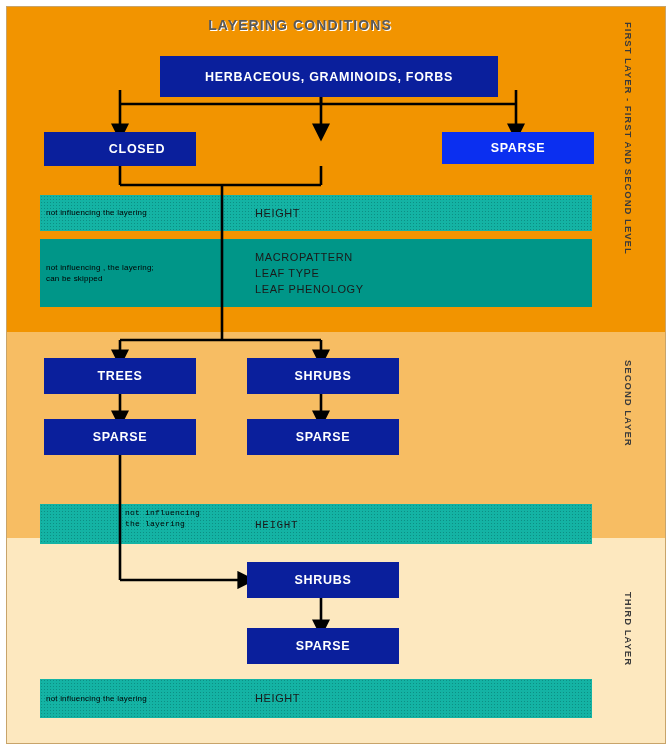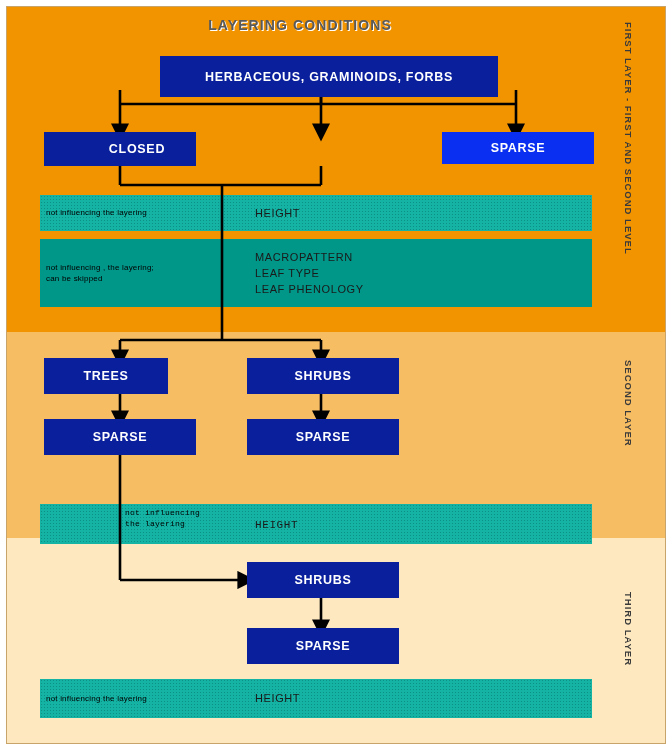--- a/index.html
+++ b/index.html
@@ -80,21 +80,21 @@
     justify-content: center;
     box-sizing: border-box;
     white-space: nowrap;
   }
   .box.bright { background: #0b2ff0; }
 
   #box-herb        { left: 152px; top: 56px;  width: 338px; height: 41px; font-size: 12.5px; margin-left: 8px; }
   #box-closed      { left: 44px;  top: 132px; width: 152px; height: 34px; padding-left: 34px; }
   #box-open        { left: 247px; top: 132px; width: 152px; height: 34px; }
   #box-sparse-top  { left: 442px; top: 132px; width: 152px; height: 32px; }
-  #box-trees       { left: 44px;  top: 358px; width: 124px; height: 36px; }
+  #box-trees       { left: 44px;  top: 358px; width: 152px; height: 36px; }
   #box-shrubs-2    { left: 247px; top: 358px; width: 152px; height: 36px; }
   #box-sparse-l2   { left: 44px;  top: 419px; width: 152px; height: 36px; }
   #box-sparse-r2   { left: 247px; top: 419px; width: 152px; height: 36px; }
   #box-shrubs-3    { left: 247px; top: 562px; width: 152px; height: 36px; }
   #box-sparse-3    { left: 247px; top: 628px; width: 152px; height: 36px; }
 
   
   .teal {
     position: absolute;
     box-sizing: border-box;

